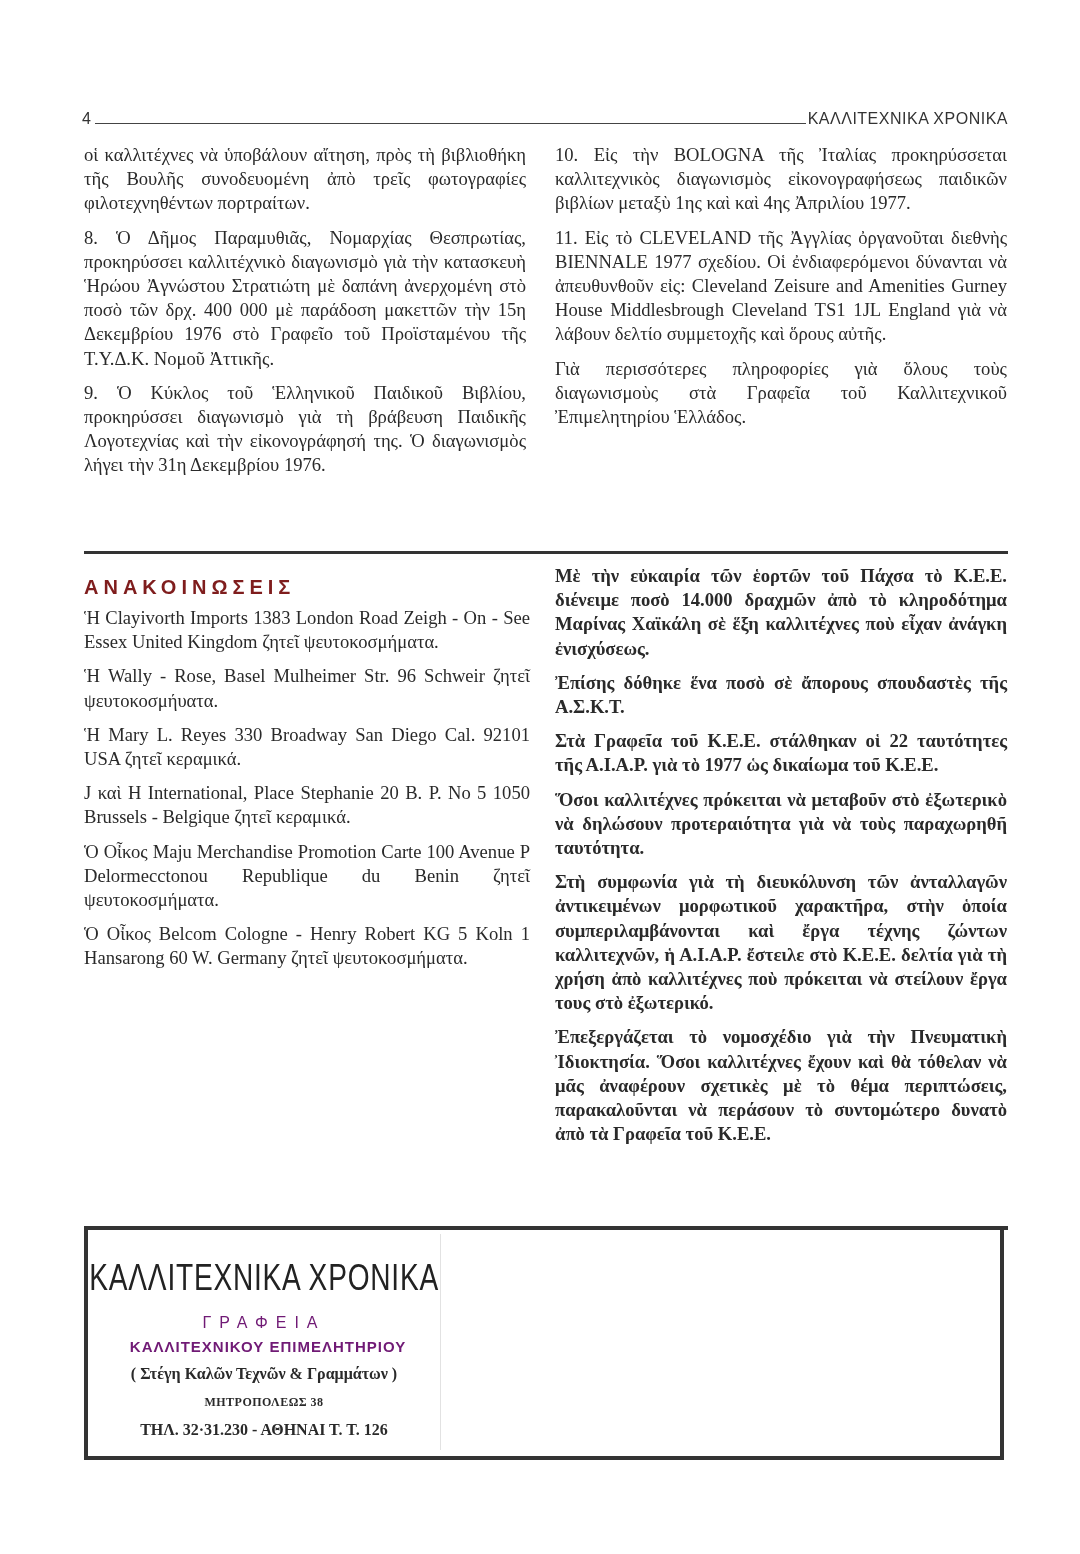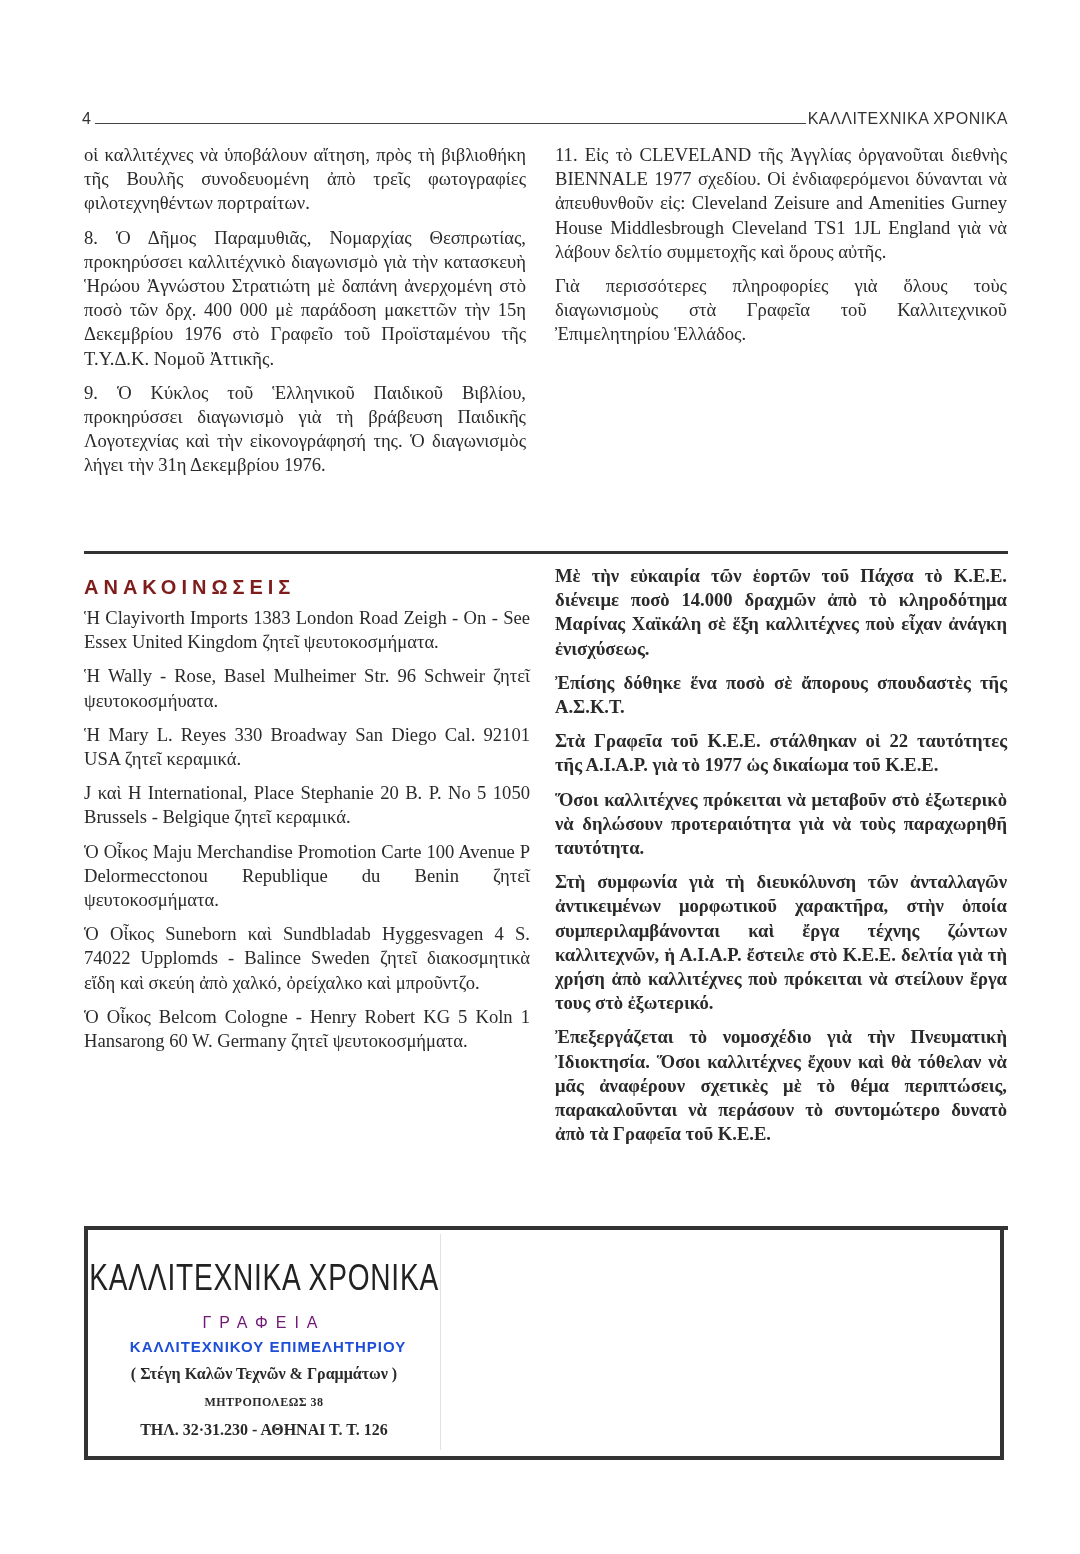--- a/index.html
+++ b/index.html
@@ -48,21 +48,21 @@
       font-family: "Liberation Sans", "DejaVu Sans", sans-serif;
       font-size: 36px; letter-spacing: 1px; color: #222; transform: scaleX(0.78); white-space: nowrap;
       line-height: 40px; margin-bottom: 14px;
     }
     .box-line1 {
       font-family: "Liberation Sans", "DejaVu Sans", sans-serif;
       font-size: 16px; letter-spacing: 8px; color: #701a75; line-height: 22px; margin-bottom: 2px;
     }
     .box-line2 {
       font-family: "Liberation Sans", "DejaVu Sans", sans-serif; font-weight: bold;
-      font-size: 15px; letter-spacing: 1px; color: #1d4ed8; line-height: 22px; margin-bottom: 4px; white-space: nowrap; padding-left: 8px;
+      font-size: 15px; letter-spacing: 1px; color: #701a75; line-height: 22px; margin-bottom: 4px; white-space: nowrap; padding-left: 8px;
     }
     .box-line3 { font-weight: bold; font-size: 16px; line-height: 24px; margin-bottom: 4px; white-space: nowrap; }
     .box-line4 { font-weight: bold; font-size: 12px; line-height: 24px; margin-bottom: 4px; letter-spacing: 0.5px; }
     .box-line5 { font-weight: bold; font-size: 16px; line-height: 24px; white-space: nowrap; }
   </style>
 </head>
 <body>
 
 <div class="page-header">
   <span class="num">4</span>
@@ -70,34 +70,34 @@
   <span class="title">ΚΑΛΛΙΤΕΧΝΙΚΑ ΧΡΟΝΙΚΑ</span>
 </div>
 
 <div class="col col-tl">
   <p>οἱ καλλιτέχνες νὰ ὑποβάλουν αἴτηση, πρὸς τὴ βιβλιοθήκη τῆς Βουλῆς συνοδευομένη ἀπὸ τρεῖς φωτογραφίες φιλοτεχνηθέντων πορτραίτων.</p>
   <p>8. Ὁ Δῆμος Παραμυθιᾶς, Νομαρχίας Θεσπρωτίας, προκηρύσσει καλλιτέχνικὸ διαγωνισμὸ γιὰ τὴν κατασκευὴ Ἡρώου Ἀγνώστου Στρατιώτη μὲ δαπάνη ἀνερχομένη στὸ ποσὸ τῶν δρχ. 400 000 μὲ παράδοση μακεττῶν τὴν 15η Δεκεμβρίου 1976 στὸ Γραφεῖο τοῦ Προϊσταμένου τῆς Τ.Υ.Δ.Κ. Νομοῦ Ἀττικῆς.</p>
   <p>9. Ὁ Κύκλος τοῦ Ἑλληνικοῦ Παιδικοῦ Βιβλίου, προκηρύσσει διαγωνισμὸ γιὰ τὴ βράβευση Παιδικῆς Λογοτεχνίας καὶ τὴν εἰκονογράφησή της. Ὁ διαγωνισμὸς λήγει τὴν 31η Δεκεμβρίου 1976.</p>
 </div>
 
 <div class="col col-tr">
+  <p>10. Εἰς τὴν BOLOGNA τῆς Ἰταλίας προκηρύσσεται καλλιτεχνικὸς διαγωνισμὸς εἰκονογραφήσεως παιδικῶν βιβλίων μεταξὺ 1ης καὶ καὶ 4ης Ἀπριλίου 1977.</p>
   <p>11. Εἰς τὸ CLEVELAND τῆς Ἀγγλίας ὀργανοῦται διεθνὴς BIENNALE 1977 σχεδίου. Οἱ ἐνδιαφερόμενοι δύνανται νὰ ἀπευθυνθοῦν εἰς: Cleveland Zeisure and Amenities Gurney House Middlesbrough Cleveland TS1 1JL England γιὰ νὰ λάβουν δελτίο συμμετοχῆς καὶ ὅρους αὐτῆς.</p>
   <p>Γιὰ περισσότερες πληροφορίες γιὰ ὅλους τοὺς διαγωνισμοὺς στὰ Γραφεῖα τοῦ Καλλιτεχνικοῦ Ἐπιμελητηρίου Ἑλλάδος.</p>
 </div>
 
 <div class="hr-mid"></div>
 
 <div class="col col-bl">
   <h2 class="section-title">ΑΝΑΚΟΙΝΩΣΕΙΣ</h2>
   <p>Ἡ Clayivorth Imports 1383 London Road Zeigh - On - See Essex United Kingdom ζητεῖ ψευτοκοσμήματα.</p>
   <p>Ἡ Wally - Rose, Basel Mulheimer Str. 96 Schweir ζητεῖ ψευτοκοσμήυατα.</p>
   <p>Ἡ Mary L. Reyes 330 Broadway San Diego Cal. 92101 USA ζητεῖ κεραμικά.</p>
   <p>J καὶ H International, Place Stephanie 20 B. P. No 5 1050 Brussels - Belgique ζητεῖ κεραμικά.</p>
   <p>Ὁ Οἶκος Maju Merchandise Promotion Carte 100 Avenue P Delormecctonou Republique du Benin ζητεῖ ψευτοκοσμήματα.</p>
-  <p>Ὁ Οἶκος Suneborn καὶ Sundbladab Hyggesvagen 4 S. 74022 Upplomds - Balince Sweden ζητεῖ διακοσμητικὰ εἴδη καὶ σκεύη ἀπὸ χαλκό, ὀρείχαλκο καὶ μπροῦντζο.</p>
   <p>Ὁ Οἶκος Belcom Cologne - Henry Robert KG 5 Koln 1 Hansarong 60 W. Germany ζητεῖ ψευτοκοσμήματα.</p>
 </div>
 
 <div class="col col-br">
   <p>Μὲ τὴν εὐκαιρία τῶν ἑορτῶν τοῦ Πάχσα τὸ Κ.Ε.Ε. διένειμε ποσὸ 14.000 δραχμῶν ἀπὸ τὸ κληροδότημα Μαρίνας Χαϊκάλη σὲ ἕξη καλλιτέχνες ποὺ εἶχαν ἀνάγκη ἐνισχύσεως.</p>
   <p>Ἐπίσης δόθηκε ἕνα ποσὸ σὲ ἄπορους σπουδαστὲς τῆς Α.Σ.Κ.Τ.</p>
   <p>Στὰ Γραφεῖα τοῦ Κ.Ε.Ε. στάλθηκαν οἱ 22 ταυτότητες τῆς Α.Ι.Α.Ρ. γιὰ τὸ 1977 ὡς δικαίωμα τοῦ Κ.Ε.Ε.</p>
   <p>Ὅσοι καλλιτέχνες πρόκειται νὰ μεταβοῦν στὸ ἐξωτερικὸ νὰ δηλώσουν προτεραιότητα γιὰ νὰ τοὺς παραχωρηθῆ ταυτότητα.</p>
   <p>Στὴ συμφωνία γιὰ τὴ διευκόλυνση τῶν ἀνταλλαγῶν ἀντικειμένων μορφωτικοῦ χαρακτῆρα, στὴν ὁποία συμπεριλαμβάνονται καὶ ἔργα τέχνης ζώντων καλλιτεχνῶν, ἡ Α.Ι.Α.Ρ. ἔστειλε στὸ Κ.Ε.Ε. δελτία γιὰ τὴ χρήση ἀπὸ καλλιτέχνες ποὺ πρόκειται νὰ στείλουν ἔργα τους στὸ ἐξωτερικό.</p>
   <p>Ἐπεξεργάζεται τὸ νομοσχέδιο γιὰ τὴν Πνευματικὴ Ἰδιοκτησία. Ὅσοι καλλιτέχνες ἔχουν καὶ θὰ τόθελαν νὰ μᾶς ἀναφέρουν σχετικὲς μὲ τὸ θέμα περιπτώσεις, παρακαλοῦνται νὰ περάσουν τὸ συντομώτερο δυνατὸ ἀπὸ τὰ Γραφεῖα τοῦ Κ.Ε.Ε.</p>

